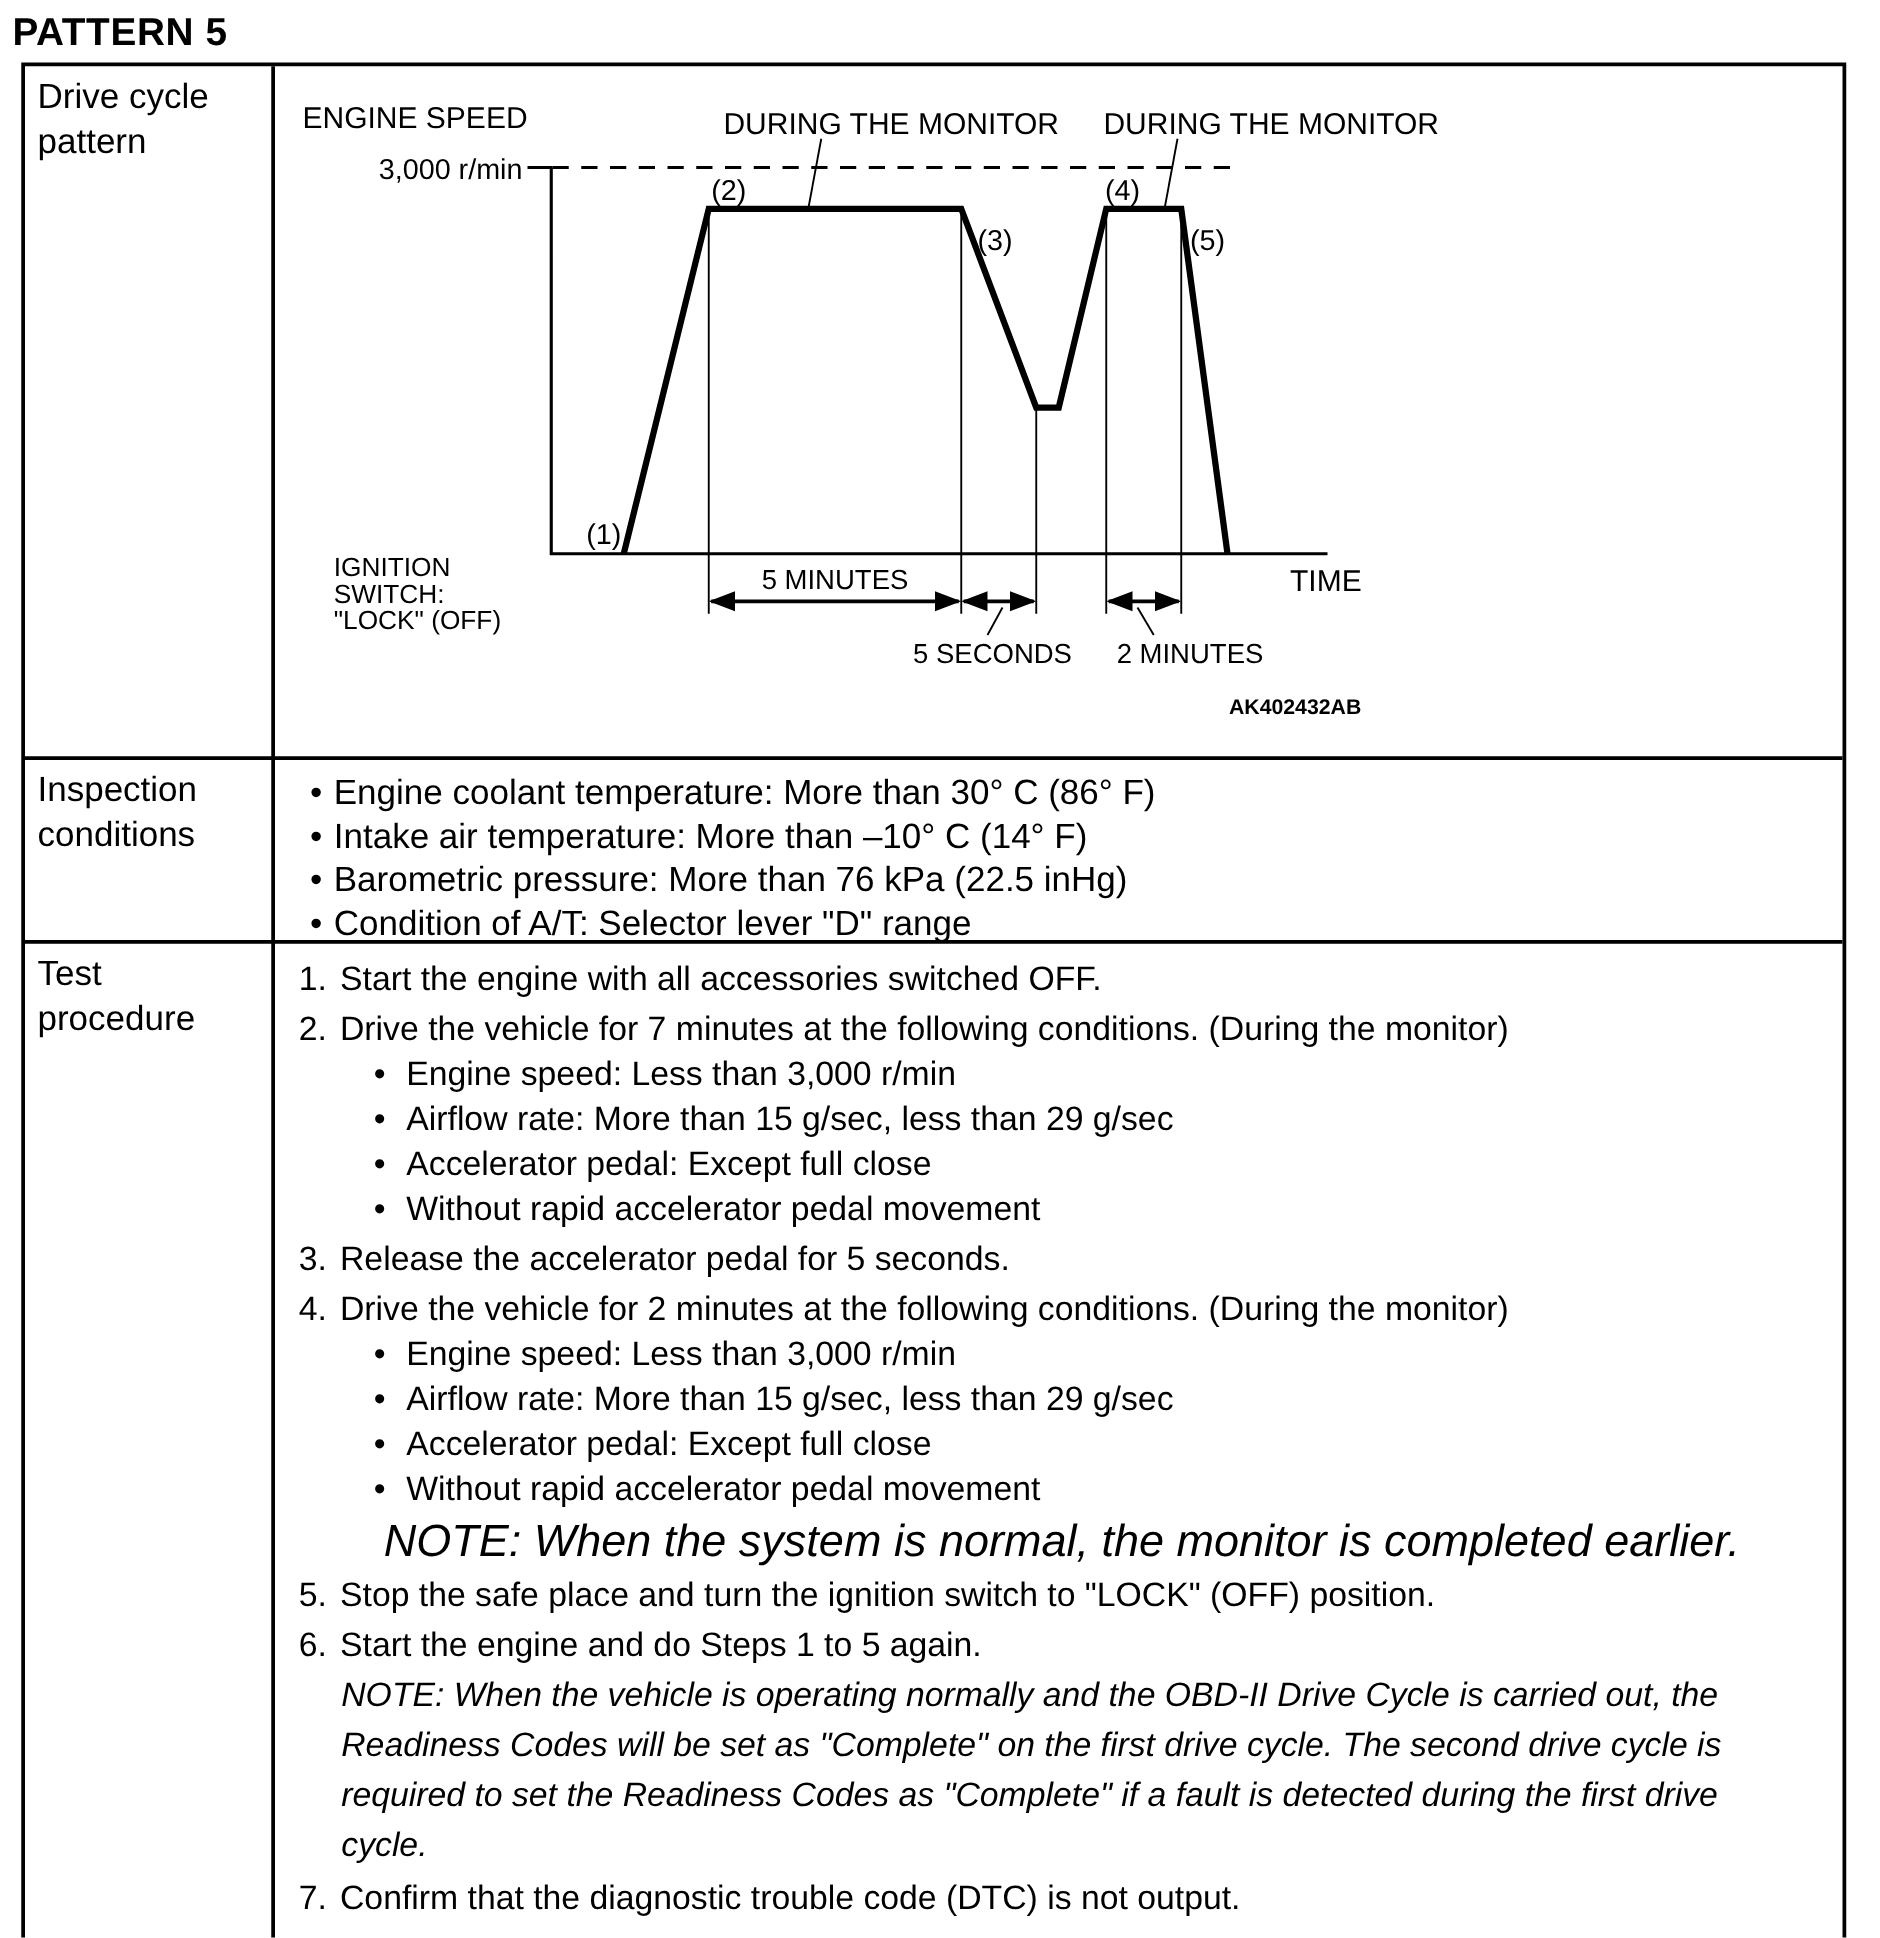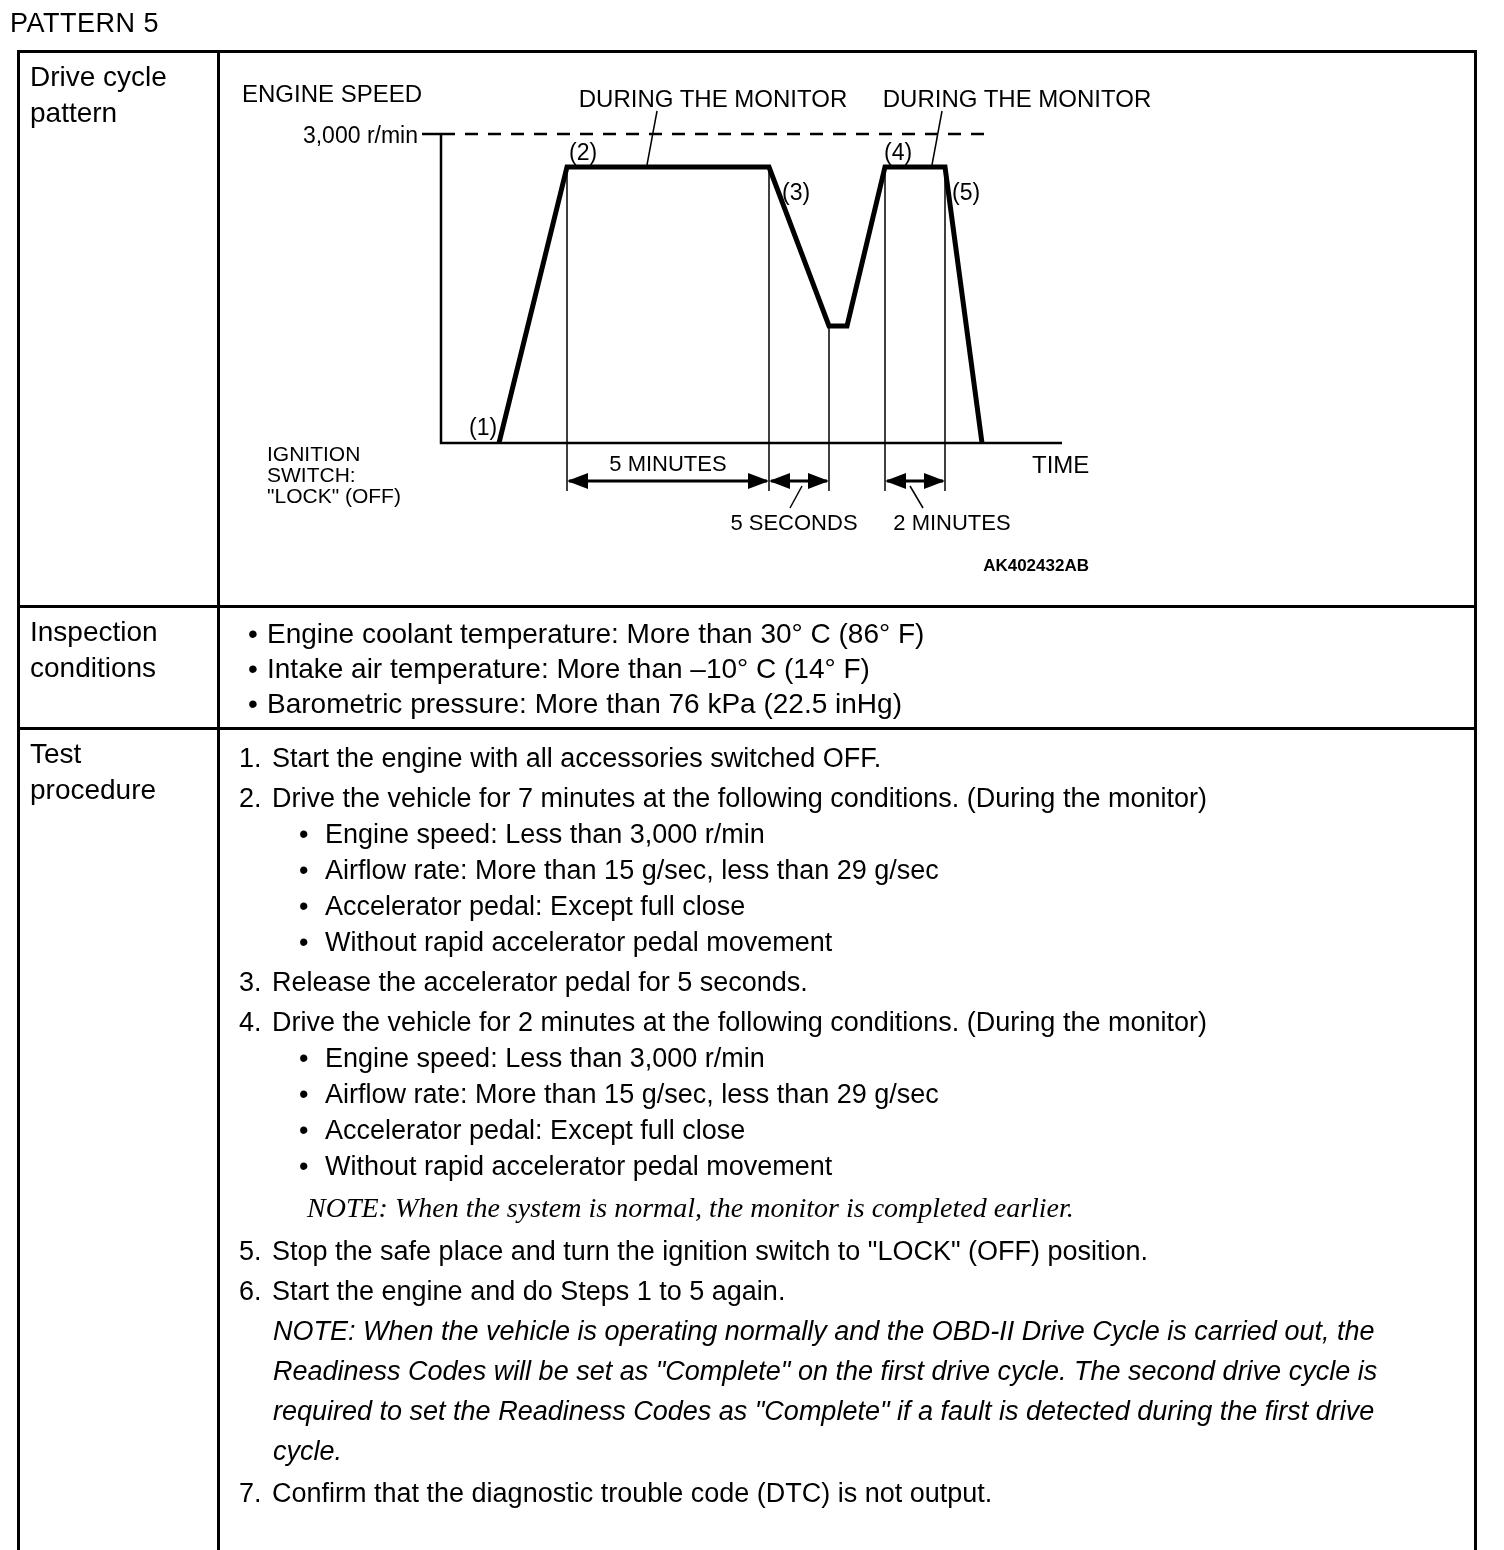--- a/index.html
+++ b/index.html
@@ -6,22 +6,22 @@
     margin: 0;
     padding: 0;
     background: #ffffff;
     color: #000000;
     font-family: "Liberation Sans", sans-serif;
     width: 1504px;
     height: 1550px;
     overflow: hidden;
   }
   .page-title {
-    font-size: 27px;
-    font-weight: normal;
+    font-size: 31px;
+    font-weight: bold;
     margin: 8px 0 0 10px;
     letter-spacing: 0.5px;
     height: 36px;
   }
   .tbl {
     margin-left: 17px;
     margin-top: 6px;
     width: 1460px;
     border: 3px solid #000;
     display: grid;
@@ -30,21 +30,21 @@
   }
   .cell { box-sizing: border-box; }
   .hdr {
     border-right: 3px solid #000;
     font-size: 28px;
     line-height: 36px;
     padding: 6px 8px 0 10px;
   }
   .rt { border-top: 3px solid #000; }
   .r1 { height: 552px; }
-  .r2 { height: 122px; }
+  .r2 { height: 147px; }
   .r3 { height: 1004px; }
   .diagram-cell { position: relative; overflow: hidden; padding-left: 12px; }
   .diagram-cell svg { position: absolute; left: 0; top: 0; }
 
   
   .cond-cell { padding: 8px 0 0 19px; overflow: hidden; text-align: center; }
   .cond-item {
     display: flex;
     font-size: 28px;
     line-height: 35px;
@@ -70,24 +70,23 @@
     font-size: 27px;
     line-height: 36px;
   }
   .sub::before {
     content: "\2022";
     width: 26px;
     flex: none;
   }
   .note-small {
     margin: 3px 0 3px 68px;
-    font-size: 28px;
+    font-size: 36px;
     font-style: italic;
     line-height: 42px;
-    font-family: Liberation Serif, serif;
   }
   .note-big {
     margin: 2px 0 2px 34px;
     max-width: 1168px;
     font-size: 27px;
     font-style: italic;
     line-height: 40px;
   }
 
   svg text {

